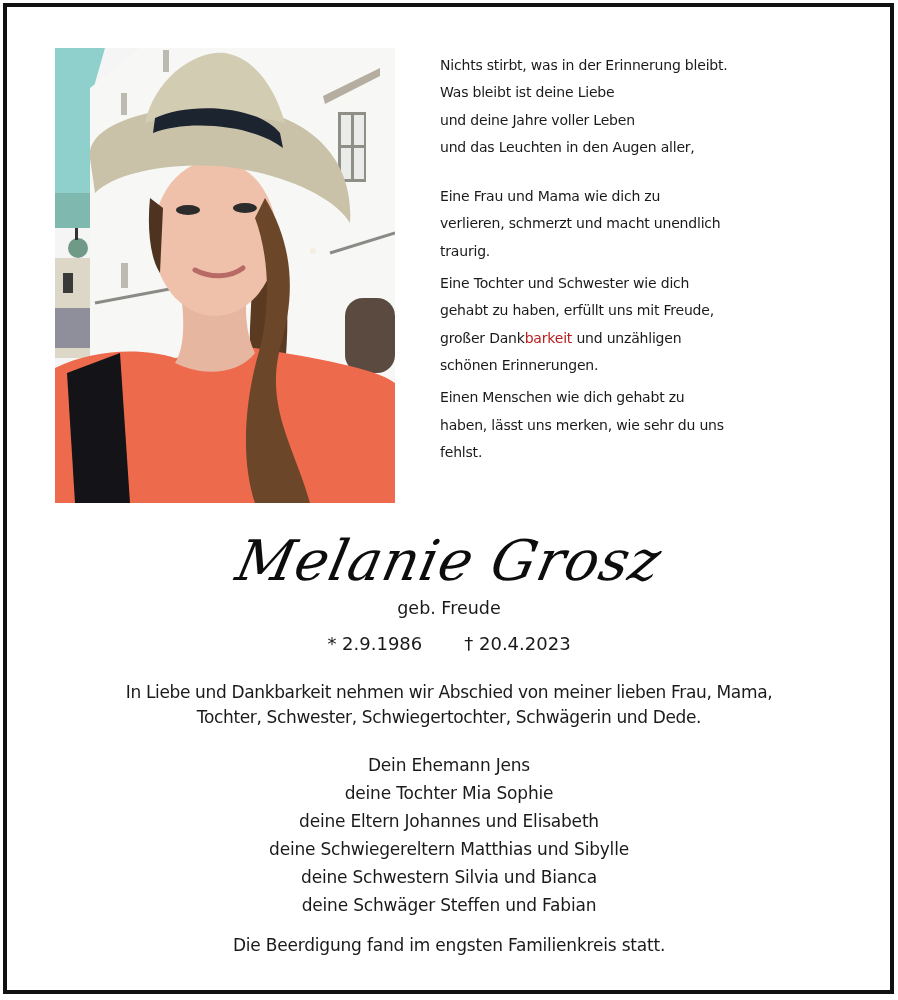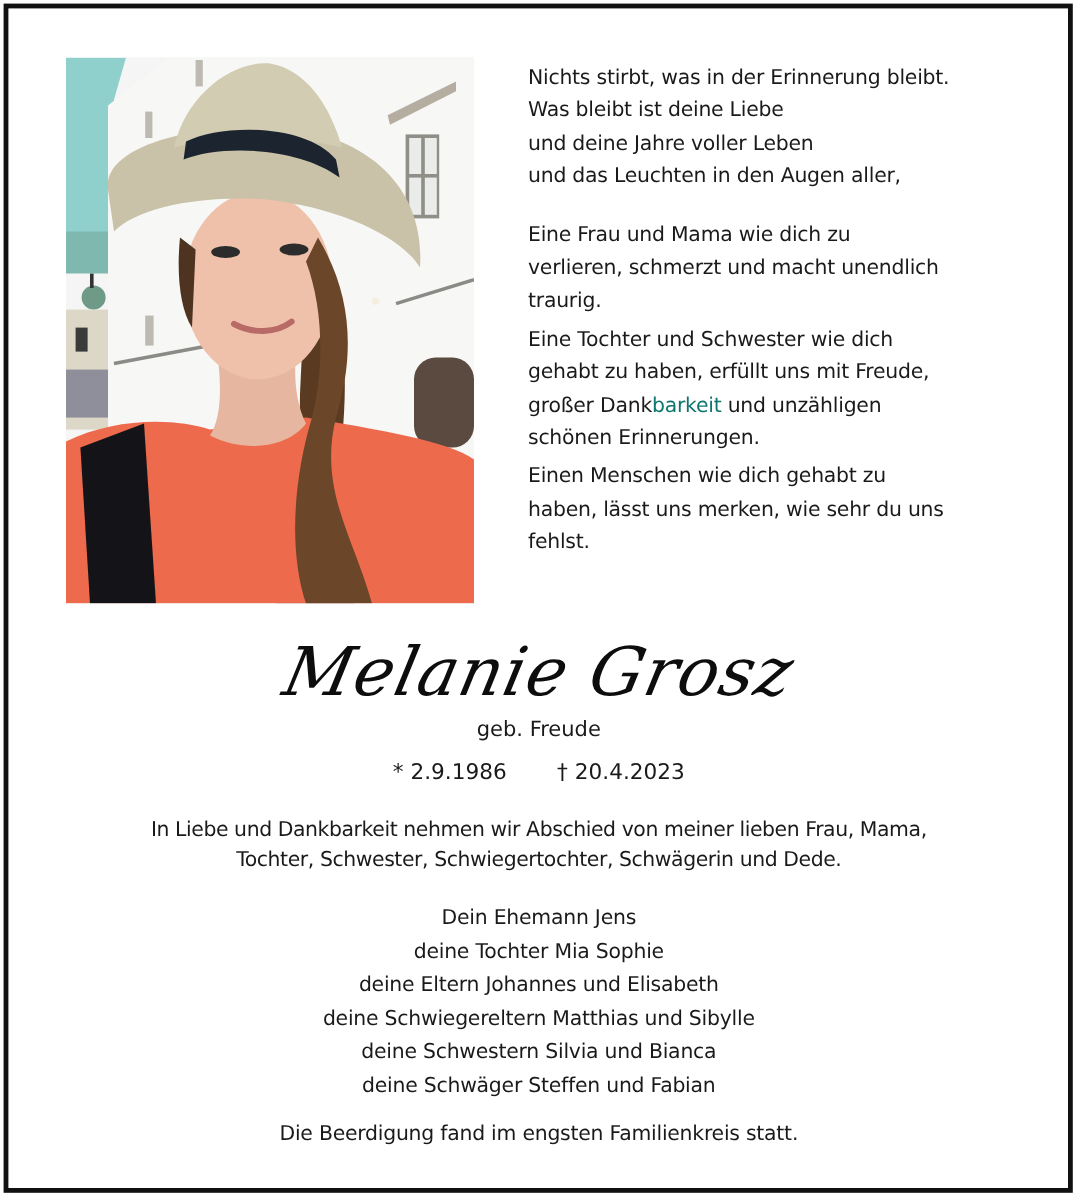--- a/index.html
+++ b/index.html
@@ -3,26 +3,26 @@
 <meta charset="utf-8">
 <style>
   html, body { margin: 0; padding: 0; background: #ffffff; }
   body { width: 898px; height: 1000px; position: relative; overflow: hidden;
          font-family: "DejaVu Sans", "Liberation Sans", sans-serif; color: #1a1a1a; }
   .frame { position: absolute; left: 3px; top: 3px; width: 883px; height: 983px;
            border: 4px solid #111; box-sizing: content-box; background: #fff; }
   .photo { position: absolute; left: 55px; top: 48px; width: 340px; height: 455px; overflow: hidden; background:#eef0f0; }
   .photo svg { display: block; width: 340px; height: 455px; }
   .verse { position: absolute; left: 440px; top: 52px; width: 420px;
-           font-size: 17px; line-height: 27.3px; letter-spacing: -0.2px; }
+           font-size: 14px; line-height: 27.3px; letter-spacing: -0.2px; }
   .verse .stanza { margin: 0; }
   .verse .gap-lg { height: 22px; }
   .verse .gap-sm { height: 5px; }
   .verse .line { display: block; white-space: nowrap; }
-  .light { color: #0f766e; }
+  .light { color: #b91c1c; }
   .name { position: absolute; left: 0; width: 898px; top: 526px; text-align: center;
           font-family: "DejaVu Serif", "Liberation Serif", serif; font-style: italic;
           font-size: 56px; letter-spacing: 1px; line-height: 70px; color: #0d0d0d;
           transform: skewX(-12deg); }
   .center { position: absolute; left: 0; width: 898px; text-align: center; font-size: 17.5px; white-space: nowrap; }
   .born { top: 598px; }
   .dates { top: 633px; font-size: 18px; }
   .dates span { display: inline-block; }
   .dates .sep { width: 42px; }
   .intro { top: 680px; line-height: 25px; font-size: 17px; letter-spacing: -0.35px; }

